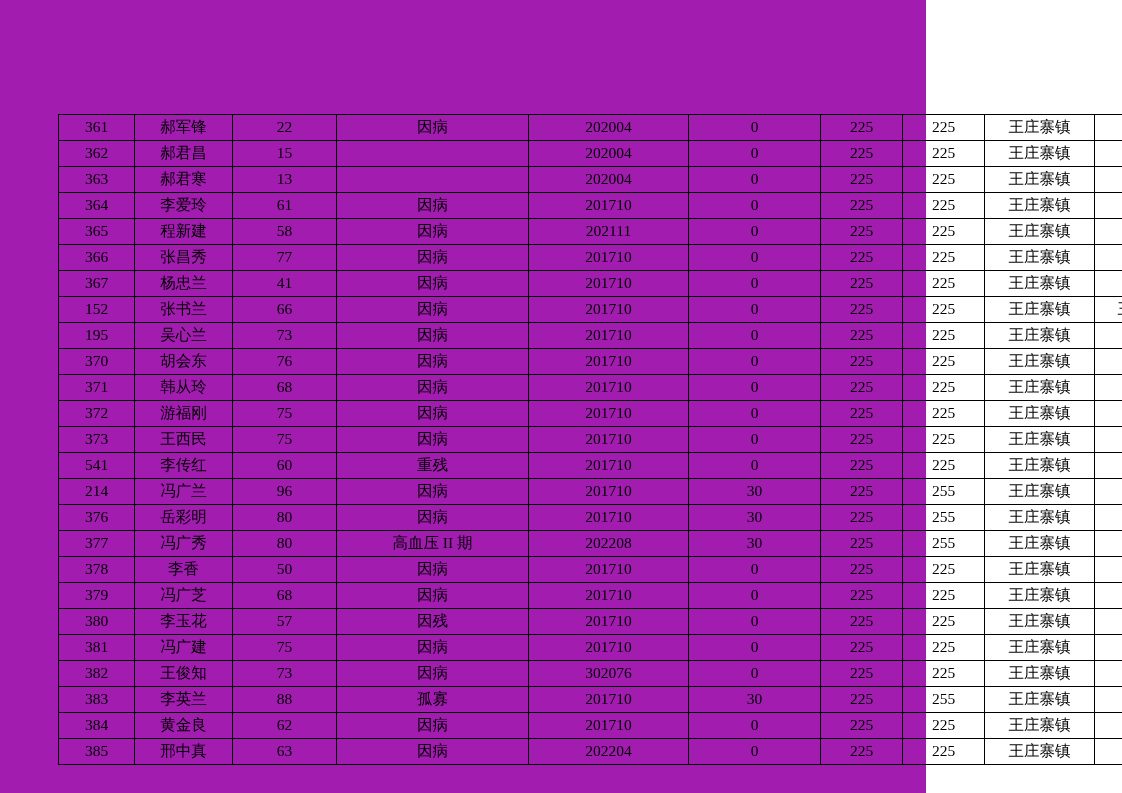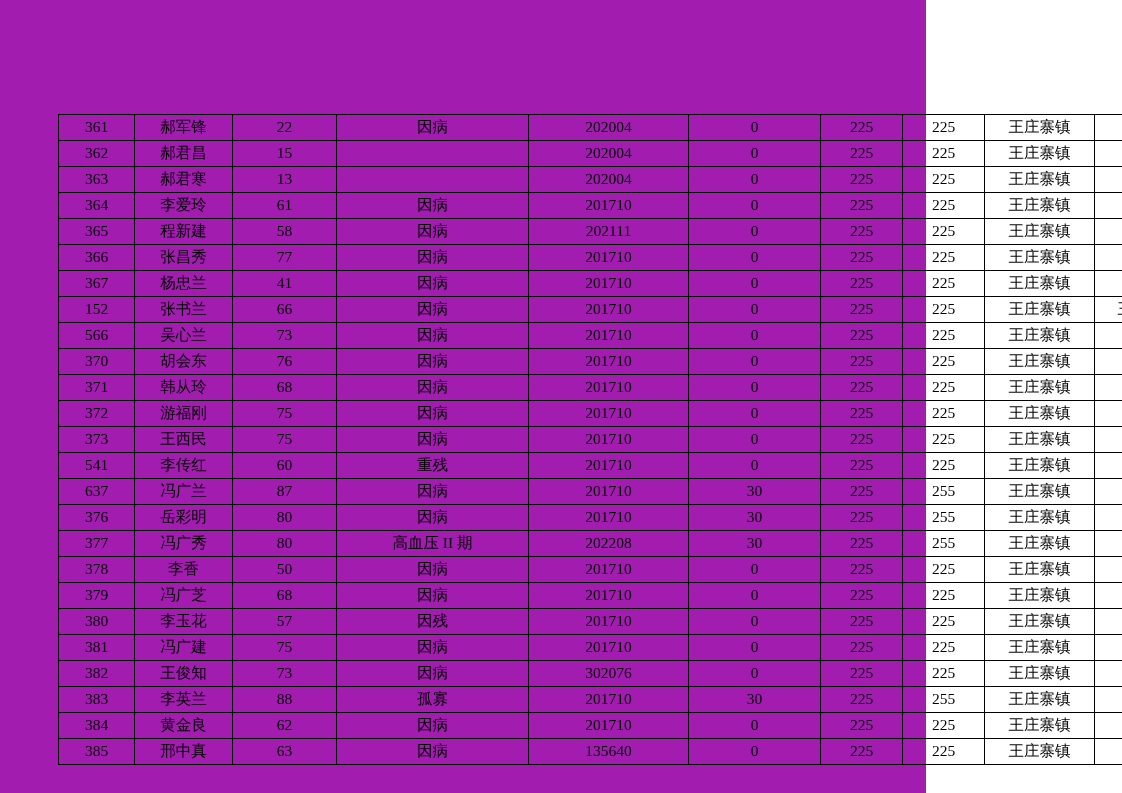--- a/index.html
+++ b/index.html
@@ -168,21 +168,21 @@
             <td>66</td>
             <td>因病</td>
             <td>201710</td>
             <td>0</td>
             <td>225</td>
             <td>225</td>
             <td>王庄寨镇</td>
             <td>王子树村</td>
           </tr>
           <tr>
-            <td>566</td>
+            <td>195</td>
             <td>吴心兰</td>
             <td>73</td>
             <td>因病</td>
             <td>201710</td>
             <td>0</td>
             <td>225</td>
             <td>225</td>
             <td>王庄寨镇</td>
             <td>吴屯村</td>
           </tr>
@@ -240,23 +240,23 @@
             <td>60</td>
             <td>重残</td>
             <td>201710</td>
             <td>0</td>
             <td>225</td>
             <td>225</td>
             <td>王庄寨镇</td>
             <td>尚楼村</td>
           </tr>
           <tr>
-            <td>637</td>
+            <td>214</td>
             <td>冯广兰</td>
-            <td>87</td>
+            <td>96</td>
             <td>因病</td>
             <td>201710</td>
             <td>30</td>
             <td>225</td>
             <td>255</td>
             <td>王庄寨镇</td>
             <td>王东村</td>
           </tr>
           <tr>
             <td>376</td>
@@ -364,21 +364,21 @@
             <td>225</td>
             <td>225</td>
             <td>王庄寨镇</td>
             <td>前张村</td>
           </tr>
           <tr>
             <td>385</td>
             <td>邢中真</td>
             <td>63</td>
             <td>因病</td>
-            <td>135640</td>
+            <td>202204</td>
             <td>0</td>
             <td>225</td>
             <td>225</td>
             <td>王庄寨镇</td>
             <td>前张村</td>
           </tr>
         </tbody>
     </table>
   </div>
 </div>

